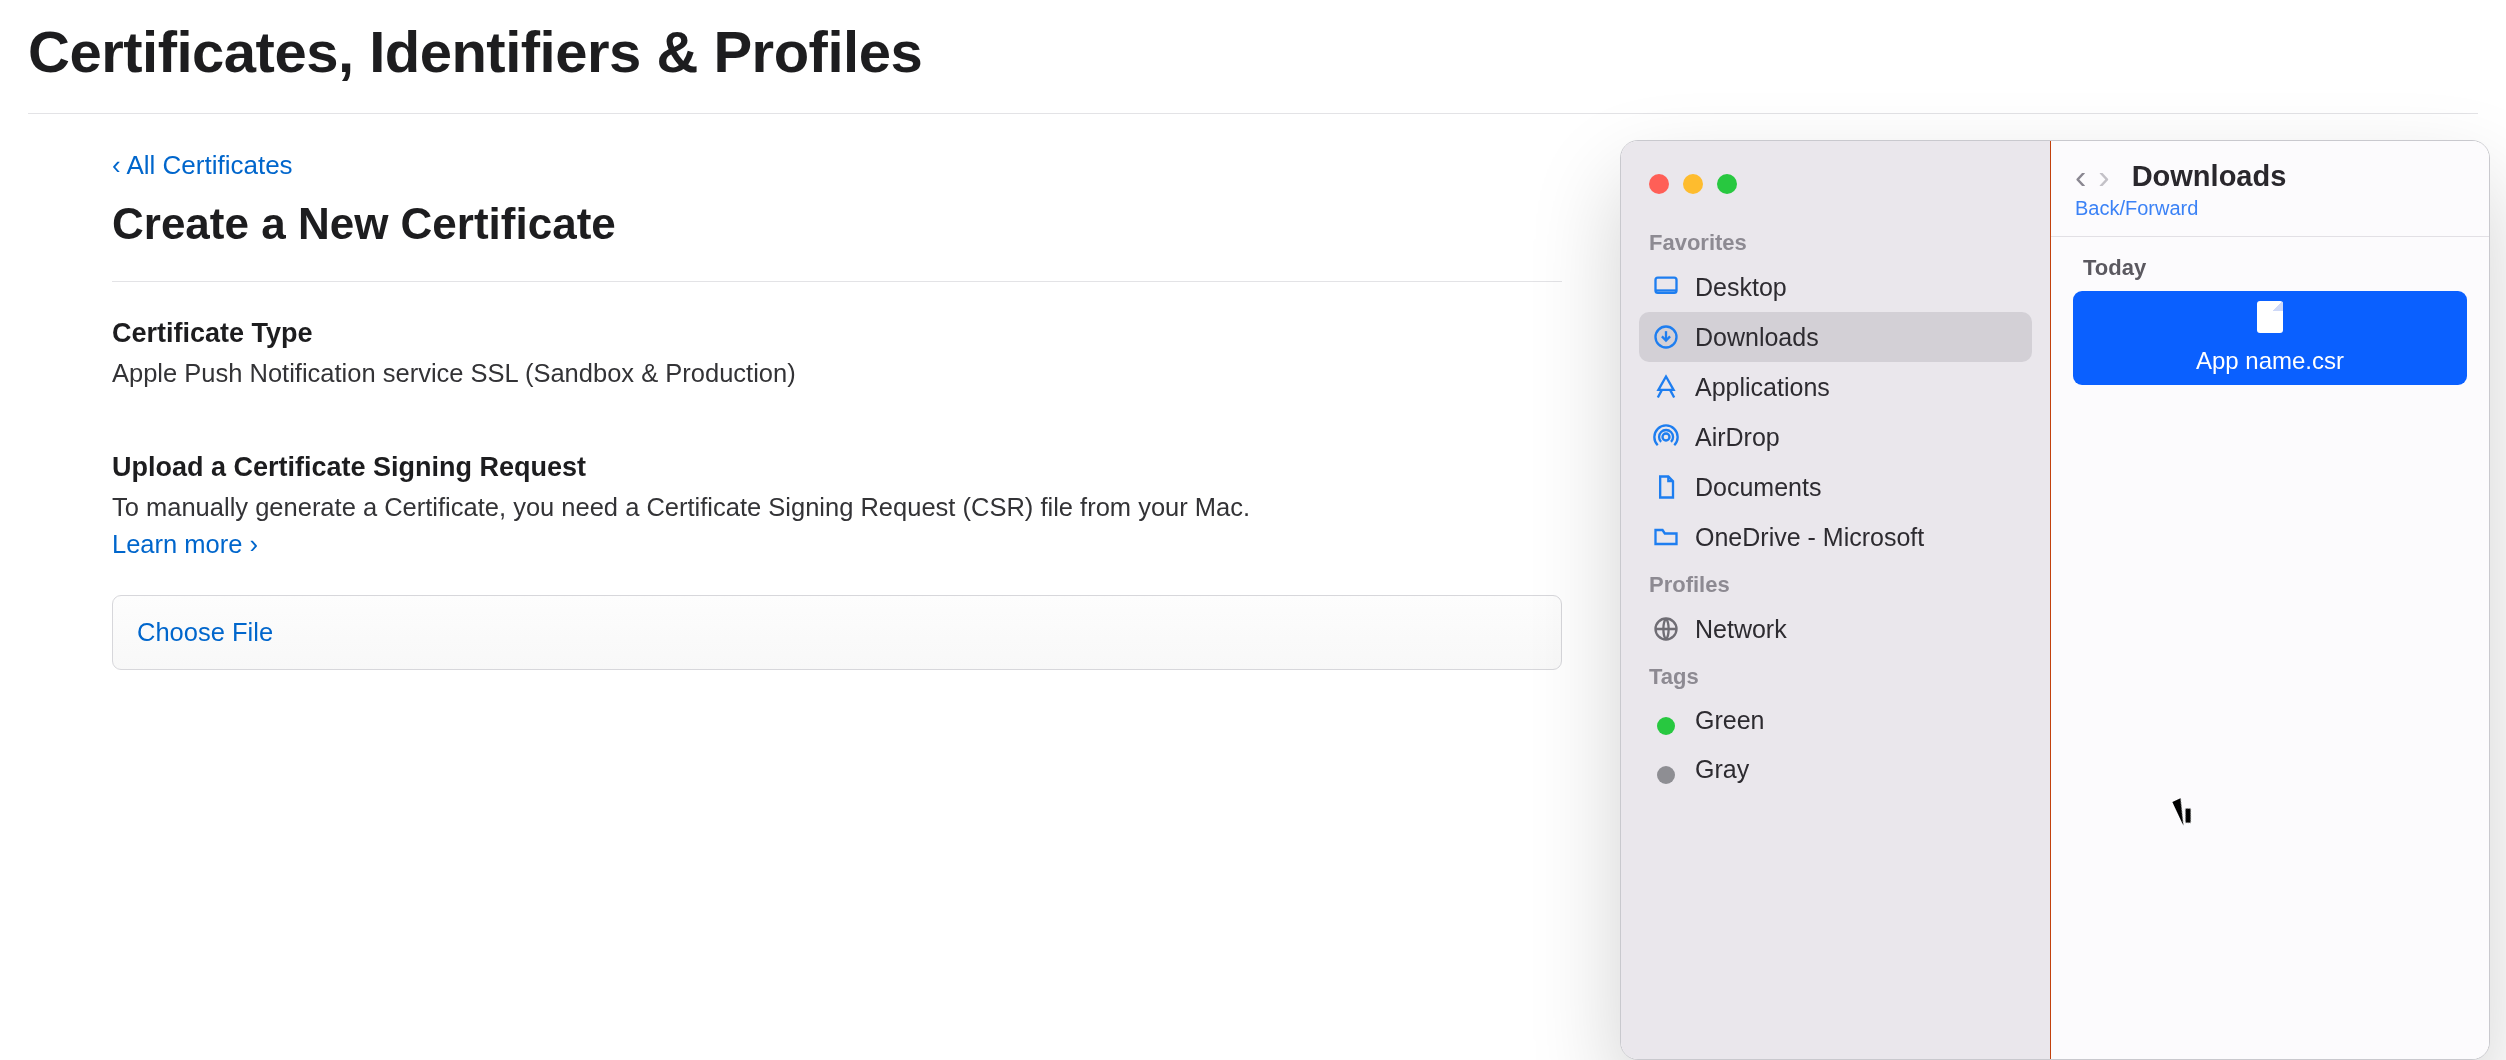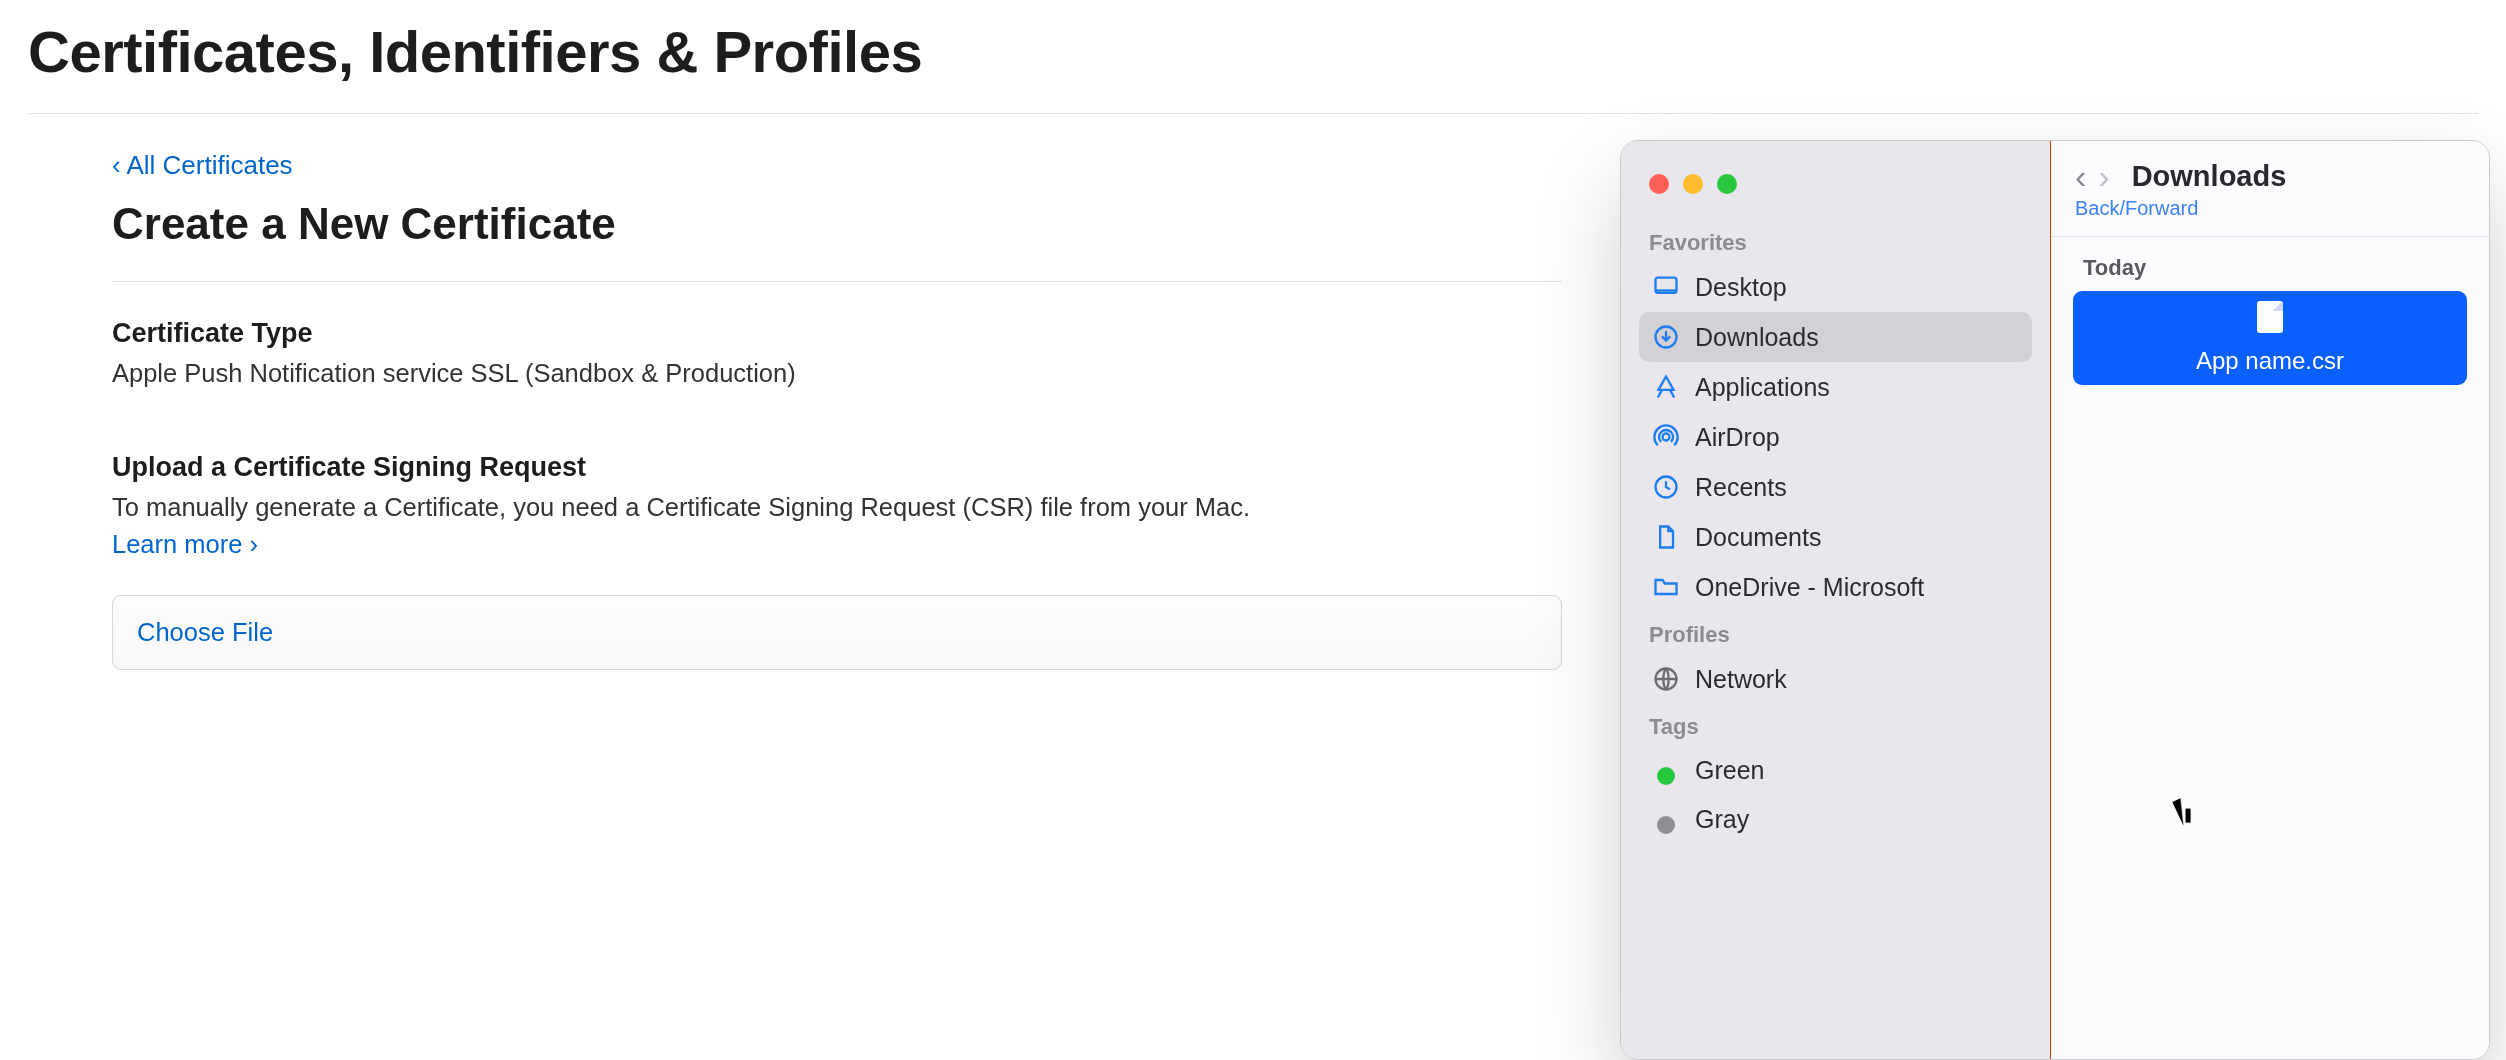--- a/index.html
+++ b/index.html
@@ -281,29 +281,20 @@
       <span class="sb-icon">
         <svg viewBox="0 0 24 24" fill="none" stroke="#1e7ef0" stroke-width="2">
             <circle cx="12" cy="12" r="3"></circle>
             <path d="M4.9 19.1a10 10 0 1 1 14.2 0"></path>
             <path d="M7.8 16.2a6 6 0 1 1 8.5 0"></path>
           </svg>
       </span>
       <span>AirDrop</span>
     </div>
 
-    <div class="sb-item">
-      <span class="sb-icon">
-        <svg viewBox="0 0 24 24" fill="none" stroke="#1e7ef0" stroke-width="2">
-            <circle cx="12" cy="12" r="9"></circle>
-            <path d="M12 7v5l3.5 2"></path>
-          </svg>
-      </span>
-      <span>Recents</span>
-    </div>
 
     <div class="sb-item">
       <span class="sb-icon">
         <svg viewBox="0 0 24 24" fill="none" stroke="#1e7ef0" stroke-width="2">
             <path d="M7 3h7l4 4v14H7z"></path>
             <path d="M14 3v4h4"></path>
           </svg>
       </span>
       <span>Documents</span>
     </div>

